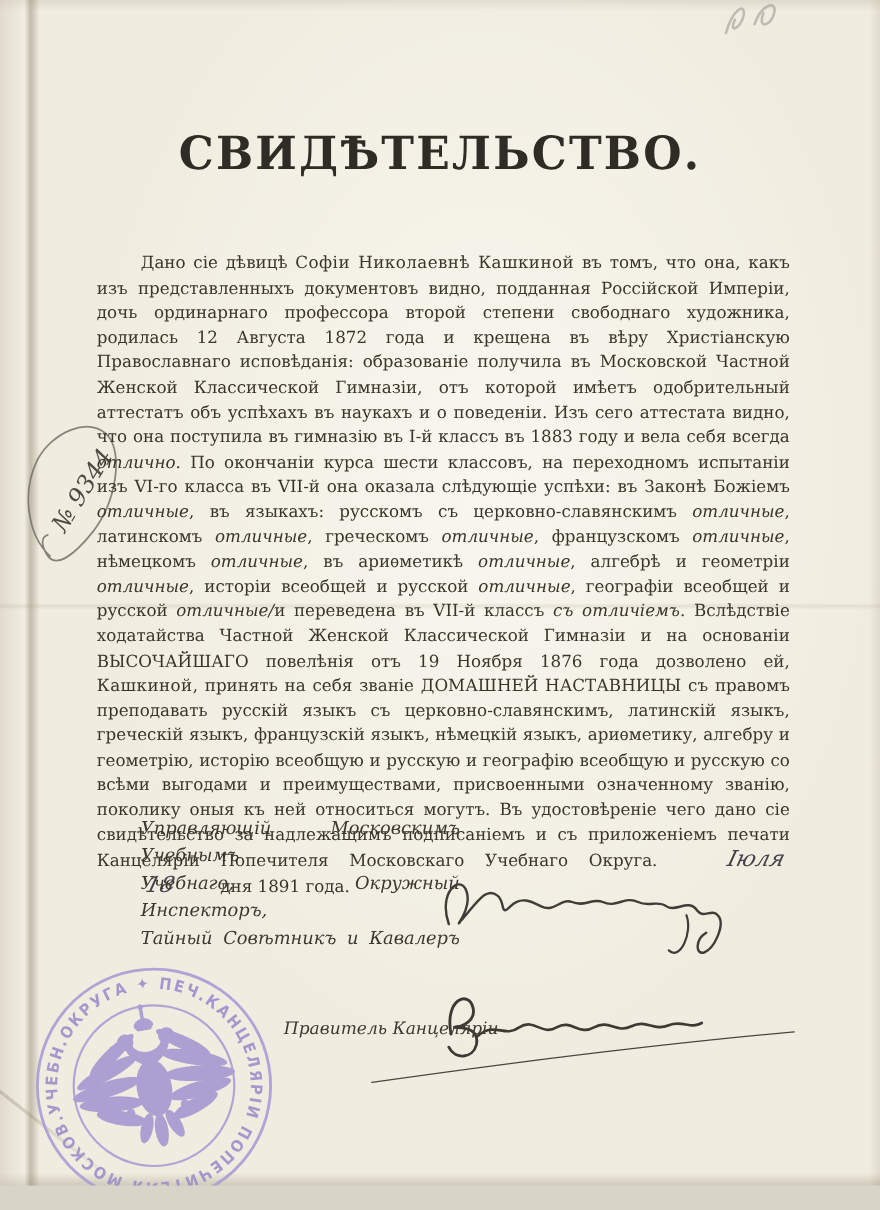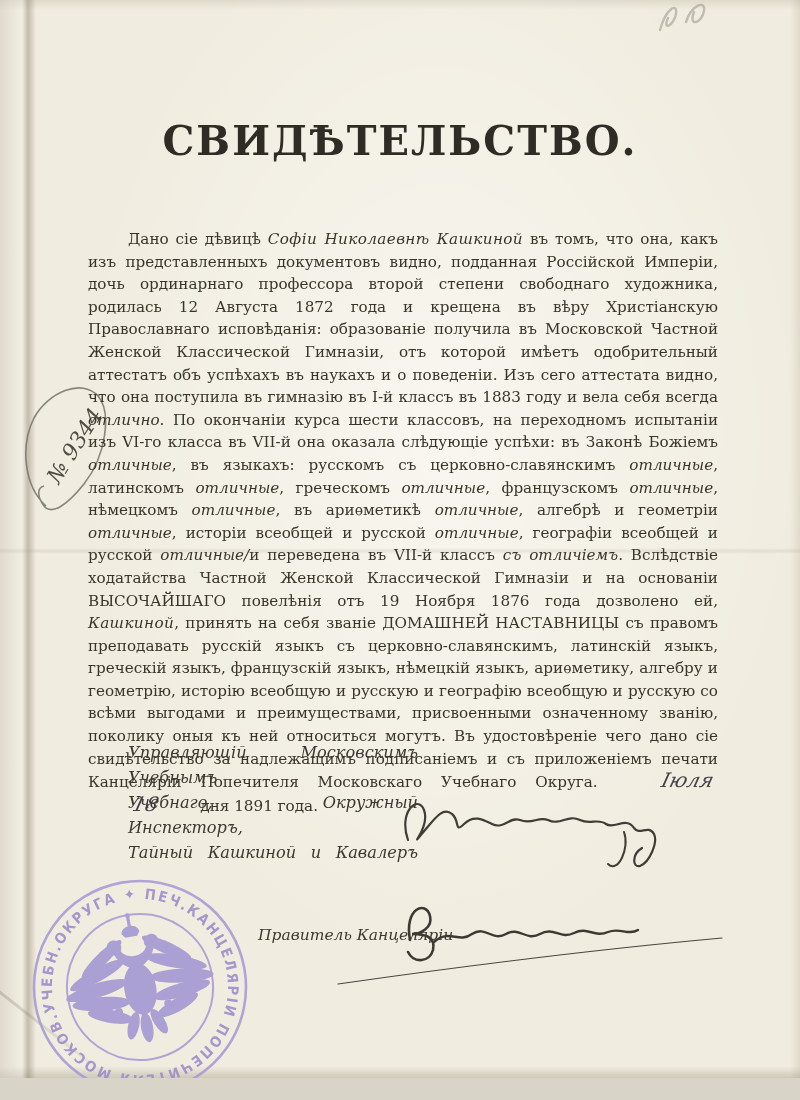--- a/index.html
+++ b/index.html
@@ -25,21 +25,21 @@
     font-size:40px; font-weight:bold; letter-spacing:2px; color:#2f2c26;
     transform:scaleY(1.04);
   }
   .body-text{
     position:absolute; left:88px; top:228px; width:630px; margin:0;
     font-size:15.2px; line-height:22.6px; text-align:justify; text-indent:40px;
     color:#393529;
   }
   .seg-normal{}
   .seg-italic{font-style:italic;}
-  .seg-name{font-style:italic; letter-spacing:.4px;}
+  .seg-name{letter-spacing:.4px;}
   .seg-hand{display:inline-block; transform:skewX(-14deg); font-style:italic;
     font-size:20px; line-height:1; color:#44414b; margin:0 5px;}
   .seg-aftergap{margin-left:32px;margin-top:28px;}
   .officials{
     position:absolute; left:128px; top:740px; width:290px;
     font-style:italic; font-size:16.2px; line-height:25px; color:#3d3931;
   }
   .officials .jline{text-align:justify; text-align-last:justify;}
   .registrar{
     position:absolute; left:258px; top:926px;
@@ -67,21 +67,21 @@
   <svg class="margin-note" width="120" height="170" viewBox="0 0 120 170">
     <path d="M34,146 C12,126 8,86 22,58 C36,32 70,18 86,36 C100,52 94,96 72,124 C56,144 40,156 32,146 C26,138 24,128 32,126" fill="none" stroke="#6f6a60" stroke-width="1.6" opacity="0.8"></path>
     <text transform="rotate(-58 58 92)" x="24" y="100" font-size="22" font-style="italic" fill="#504b42" font-family="DejaVu Serif, Liberation Serif, serif">№ 9344</text>
   </svg>
 
   <p class="body-text"><span class="seg-normal">Дано сіе дѣвицѣ </span><span class="seg-name">Софіи Николаевнѣ Кашкиной</span><span class="seg-normal"> въ томъ, что она, какъ изъ представленныхъ документовъ видно, подданная Россійской Имперіи, дочь ординарнаго профессора второй степени свободнаго художника, родилась 12 Августа 1872 года и крещена въ вѣру Христіанскую Православнаго исповѣданія: образованіе получила въ Московской Частной Женской Классической Гимназіи, отъ которой имѣетъ одобрительный аттестатъ объ успѣхахъ въ наукахъ и о поведеніи. Изъ сего аттестата видно, что она поступила въ гимназію въ I-й классъ въ 1883 году и вела себя всегда </span><span class="seg-italic">отлично</span><span class="seg-normal">. По окончаніи курса шести классовъ, на переходномъ испытаніи изъ VI-го класса въ VII-й она оказала слѣдующіе успѣхи: въ Законѣ Божіемъ </span><span class="seg-italic">отличные</span><span class="seg-normal">, въ языкахъ: русскомъ съ церковно-славянскимъ </span><span class="seg-italic">отличные</span><span class="seg-normal">, латинскомъ </span><span class="seg-italic">отличные</span><span class="seg-normal">, греческомъ </span><span class="seg-italic">отличные</span><span class="seg-normal">, французскомъ </span><span class="seg-italic">отличные</span><span class="seg-normal">, нѣмецкомъ </span><span class="seg-italic">отличные</span><span class="seg-normal">, въ ариѳметикѣ </span><span class="seg-italic">отличные</span><span class="seg-normal">, алгебрѣ и геометріи </span><span class="seg-italic">отличные</span><span class="seg-normal">, исторіи всеобщей и русской </span><span class="seg-italic">отличные</span><span class="seg-normal">, географіи всеобщей и русской </span><span class="seg-italic">отличные/</span><span class="seg-normal">и переведена въ VII-й классъ </span><span class="seg-italic">съ отличіемъ</span><span class="seg-normal">. Вслѣдствіе ходатайства Частной Женской Классической Гимназіи и на основаніи ВЫСОЧАЙШАГО повелѣнія отъ 19 Ноября 1876 года дозволено ей, </span><span class="seg-name">Кашкиной</span><span class="seg-normal">, принять на себя званіе ДОМАШНЕЙ НАСТАВНИЦЫ съ правомъ преподавать русскій языкъ съ церковно-славянскимъ, латинскій языкъ, греческій языкъ, французскій языкъ, нѣмецкій языкъ, ариѳметику, алгебру и геометрію, исторію всеобщую и русскую и географію всеобщую и русскую со всѣми выгодами и преимуществами, присвоенными означенному званію, поколику оныя къ ней относиться могутъ. Въ удостовѣреніе чего дано сіе свидѣтельство за надлежащимъ подписаніемъ и съ приложеніемъ печати Канцеляріи Попечителя Московскаго Учебнаго Округа. </span><span class="seg-hand">Іюля</span><span class="seg-hand">18</span><span class="seg-aftergap"> дня 1891 года.</span></p>
 
   <div class="officials">
     <div class="jline">Управляющій Московскимъ Учебнымъ</div>
     <div class="jline">Учебнаго, Окружный Инспекторъ,</div>
-    <div class="jline">Тайный Кашкиной и Кавалеръ</div>
+    <div class="jline">Тайный Совѣтникъ и Кавалеръ</div>
   </div>
 
   <svg class="sig" style="left:388px;top:778px;" width="300" height="100" viewBox="0 0 300 100">
     <path d="M20,62 C10,34 30,16 36,32 C42,48 22,70 32,58 C46,42 54,28 64,36 C72,42 66,56 76,46 C86,36 96,42 104,46 C116,52 122,38 132,42 C144,47 150,38 160,42 C172,48 180,36 192,42 C202,47 210,40 218,46 C226,52 238,38 246,50 C252,58 260,46 266,56 C270,64 262,84 252,88 C244,90 244,76 254,70" fill="none" stroke="#403c37" stroke-width="2.2" stroke-linecap="round"></path>
     <path d="M236,54 C242,70 230,96 220,86" fill="none" stroke="#403c37" stroke-width="2" stroke-linecap="round"></path>
   </svg>
 
   <div class="registrar">Правитель Канцеляріи</div>
   <svg class="sig" style="left:330px;top:888px;" width="400" height="110" viewBox="0 0 400 110">
     <path d="M80,52 C74,20 96,12 100,28 C103,40 90,46 82,46 C94,46 106,48 103,62 C100,74 84,76 78,64" fill="none" stroke="#3d3a35" stroke-width="2.6" stroke-linecap="round"></path>

